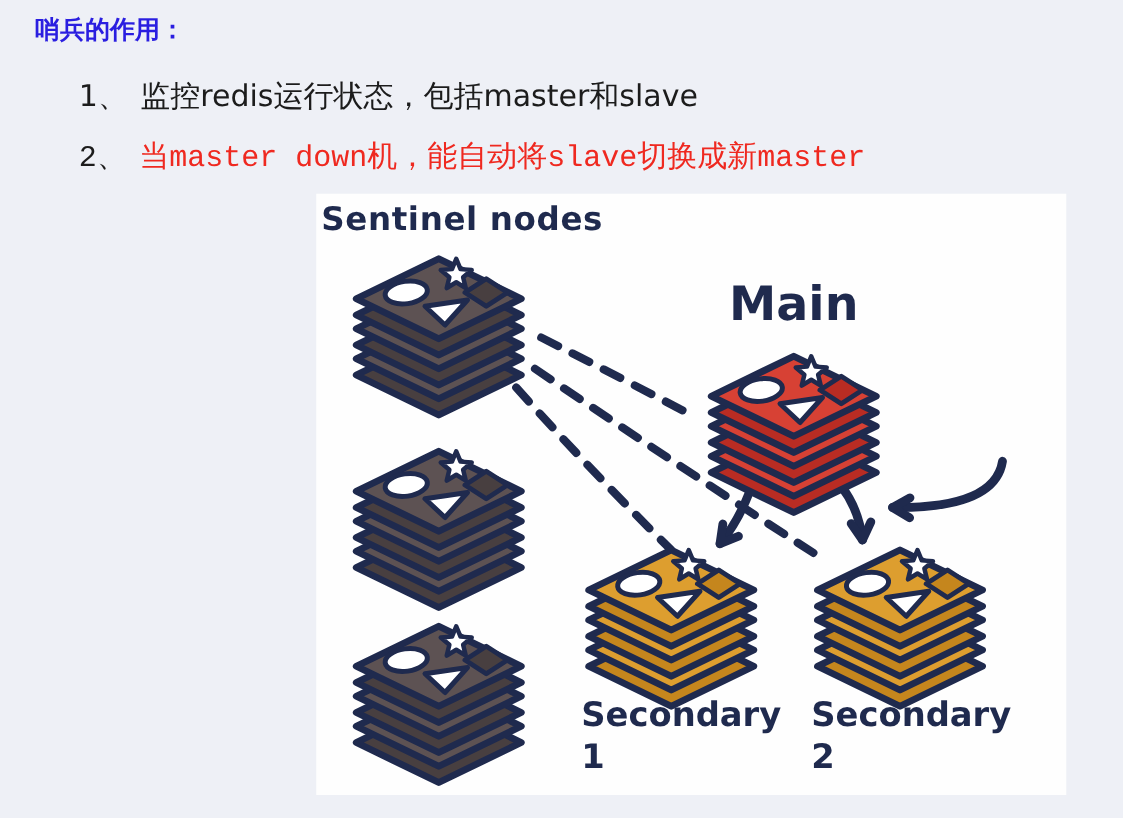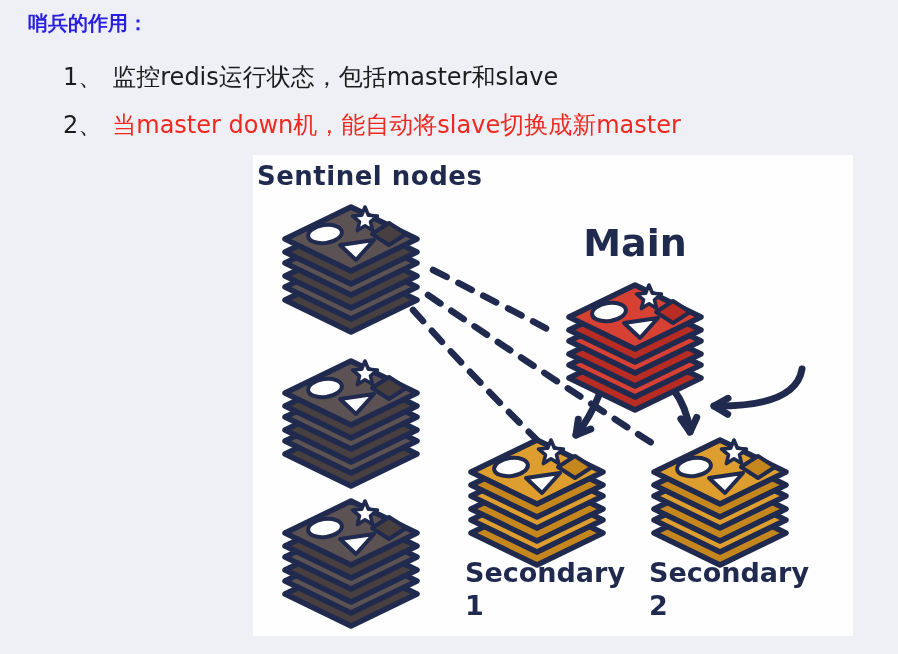--- a/index.html
+++ b/index.html
@@ -19,21 +19,21 @@
   }
   .doc-title {
     position: absolute; left: 28px; top: 10px;
     font-size: 20px; font-weight: 600; color: var(--title-blue);
   }
   .doc-line {
     position: absolute; left: 38px;
     font-size: 24px; color: var(--body-text); margin-left: 25px;
   }
   .doc-line.l1 { top: 61px; }
-  .doc-line.l2 { top: 109px; }
+  .doc-line.l2 { top: 109px; font-family: Liberation Mono, monospace; }
   .doc-line .num { color: var(--body-text); margin-right: 10px; }
   .doc-line.l2 .itext { color: var(--alert-red); }
   .diagram-card {
     position: absolute; left: 253px; top: 155px;
     width: 600px; height: 481px;
     background: var(--card-bg);
   }
   .diagram-card svg { position: absolute; left: 0; top: 0; }
   .dlabel {
     position: absolute; color: var(--ink-navy);

